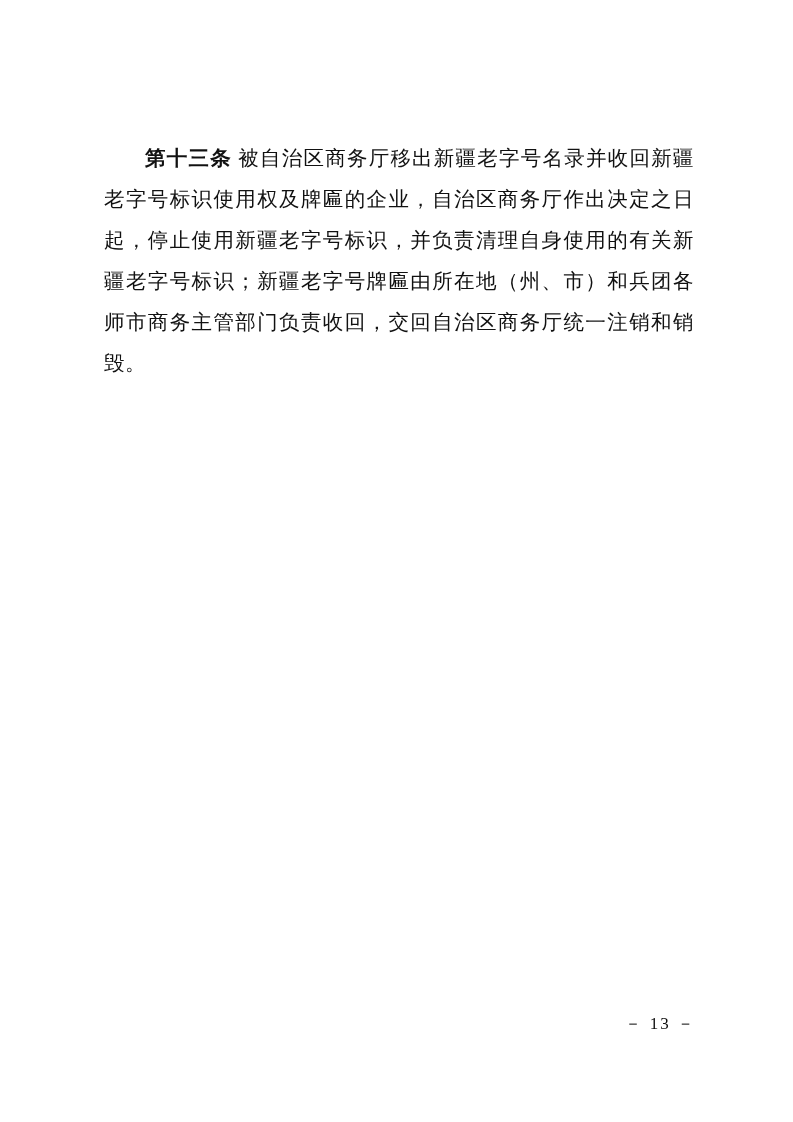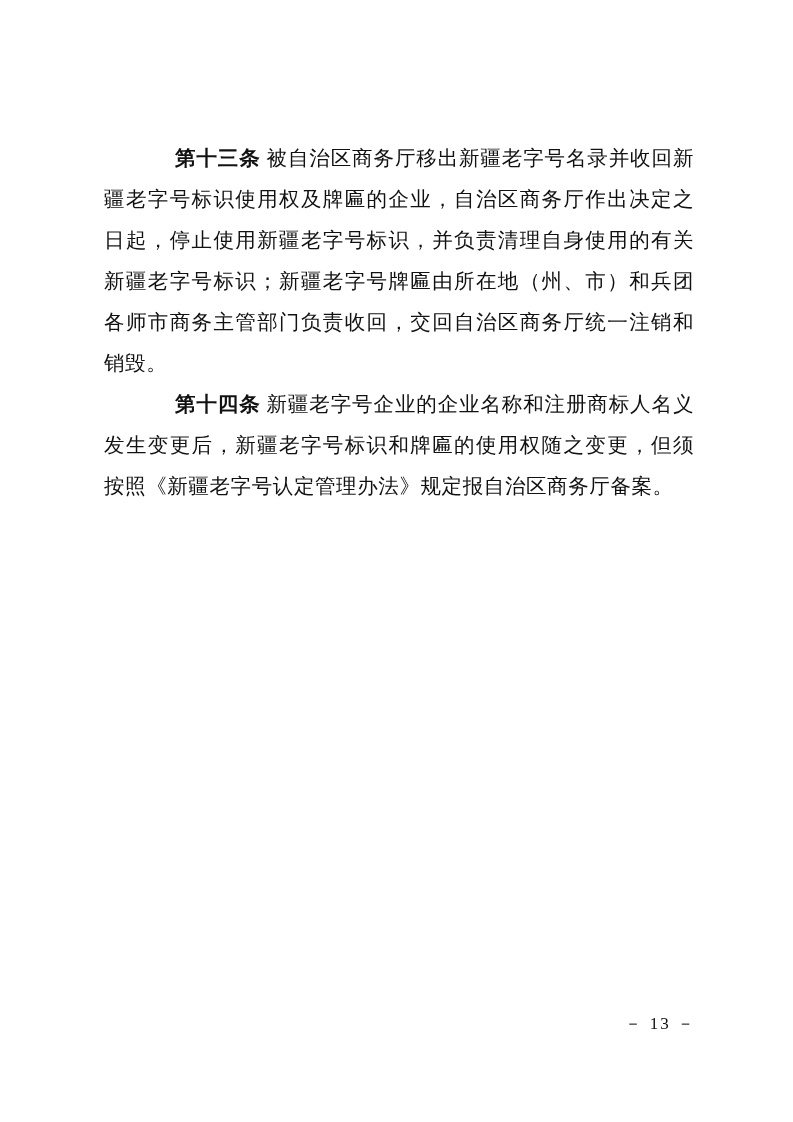--- a/index.html
+++ b/index.html
@@ -40,21 +40,20 @@
     color: #111111;
   }
   .para.indent {
     text-indent: 41px;
   }
   .para + .para {
     margin-top: 0px;
   }
   .bold-label {
     font-weight: bold;
-    margin-left: 30px;
   }
   .footer {
     position: absolute;
     left: 0;
     top: 1012px;
     width: 793px;
     text-align: center;
     padding-right: 0px;
   }
   .page-number {
@@ -70,20 +69,19 @@
 </style>
 </head>
 <body>
 
 <div class="page">
   <div class="content">
 
 
     <p class="para indent"><span class="bold-label">第十三条</span> <span>被自治区商务厅移出新疆老字号名录并收回新疆老字号标识使用权及牌匾的企业，自治区商务厅作出决定之日起，停止使用新疆老字号标识，并负责清理自身使用的有关新疆老字号标识；新疆老字号牌匾由所在地（州、市）和兵团各师市商务主管部门负责收回，交回自治区商务厅统一注销和销毁。</span></p>
 
-    <p class="para indent"><span class="bold-label">第十四条</span> <span>新疆老字号企业的企业名称和注册商标人名义发生变更后，新疆老字号标识和牌匾的使用权随之变更，但须按照《新疆老字号认定管理办法》规定报自治区商务厅备案。</span></p>
 
   </div>
 
   <div class="footer">
     <span class="page-number">－ 13 －</span>
   </div>
 </div>
 
 </body></html>

